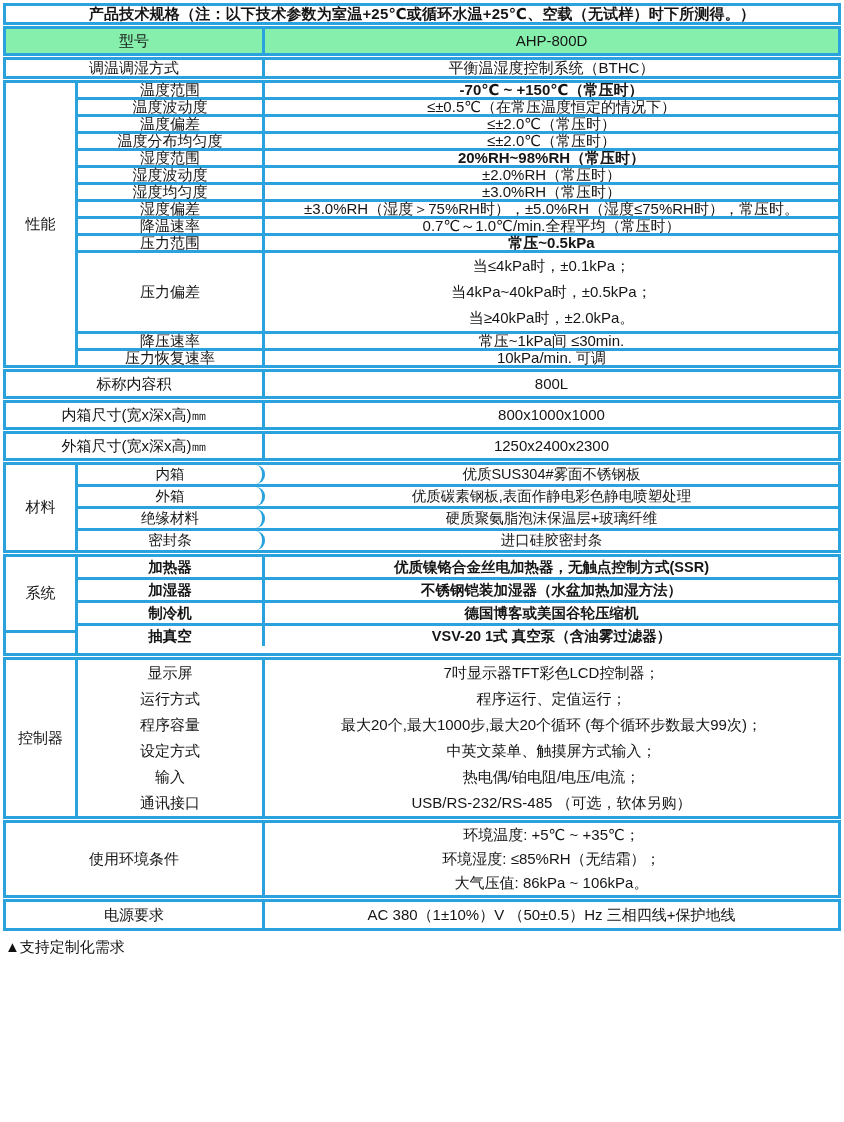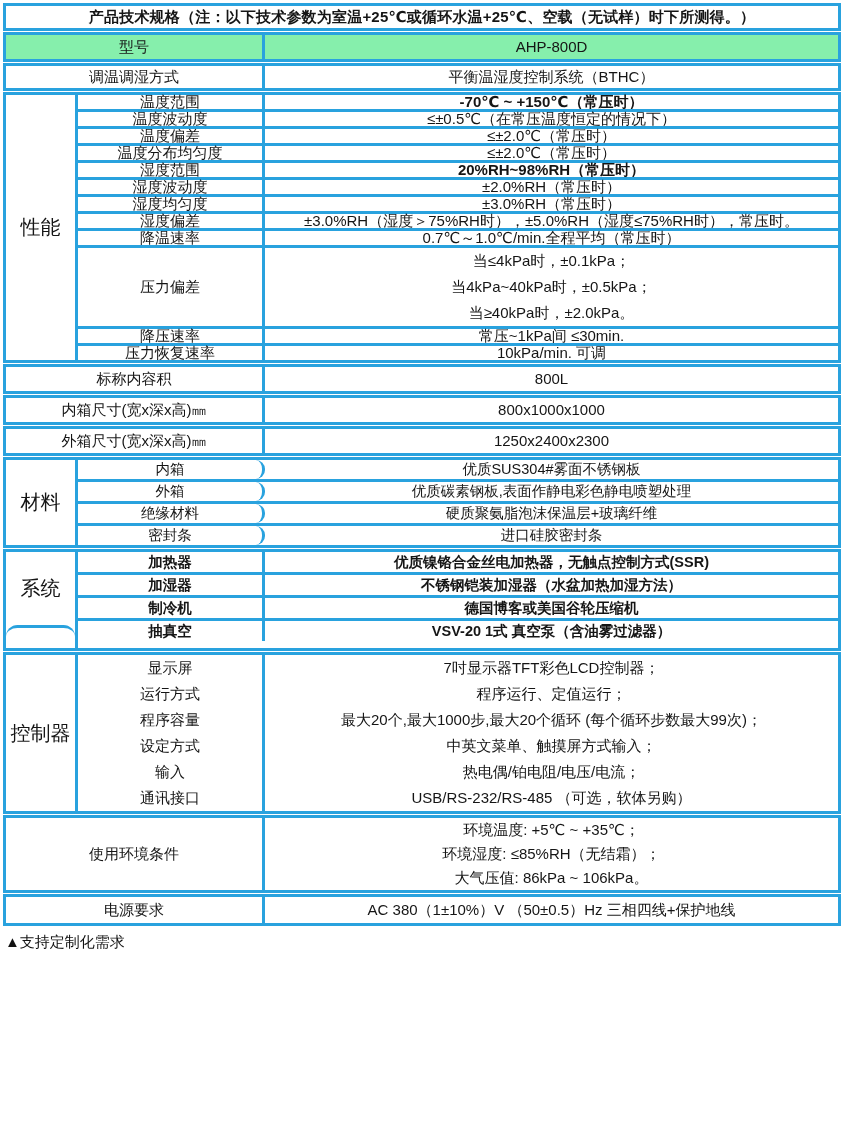--- a/index.html
+++ b/index.html
@@ -22,40 +22,40 @@
   }
   .cell {
     display:flex; align-items:center; justify-content:center;
     text-align:center; box-sizing:border-box;
     font-size:15px; line-height:1.25;
   }
   .full { width:100%; }
   .bold { font-weight:bold; }
 
   
-  .h22 { height:22px; }
+  .h22 { height:16px; }
   .h24 { height:24px; }
   .h26 { height:26px; }
   .title-row .cell { font-weight:bold; letter-spacing:0.2px; }
   .hl { background:#9ad4f6; }
   .hl .cell { background:#86efac;text-align:center; }
 
   
   .lab { width:259px; border-right:3px solid #29a2de; flex:none; }
   .val { flex:1; }
 
   
   .group-col {
     width:69px; flex:none;
     border-right:3px solid #29a2de;
     display:flex; flex-direction:column;
   }
   .group-cell {
     flex:1; display:flex; align-items:center; justify-content:center;
-    font-size:20px; text-align:center;border-radius:24px;
+    font-size:15px; text-align:center;
   }
   .group-top { flex:none; }
   .group-empty { flex:none; border-top:3px solid #29a2de; }
   .rows { flex:1; display:flex; flex-direction:column; }
   .srow { display:flex; }
   .srow + .srow { border-top:3px solid #29a2de; }
   .sublab { width:187px; flex:none; border-right:3px solid #29a2de; }
   .sec-perf .srow .cell { height:14px; }
   .sec-perf .srow.tall .cell { height:78px; }
   .sec-mat .srow .cell { height:19px; font-size:14.5px;border-radius:9px; }
@@ -129,20 +129,24 @@
           <div class="cell sublab">湿度均匀度</div>
           <div class="cell val">±3.0%RH（常压时）</div>
         </div>
         <div class="srow">
           <div class="cell sublab">湿度偏差</div>
           <div class="cell val">±3.0%RH（湿度＞75%RH时），±5.0%RH（湿度≤75%RH时），常压时。</div>
         </div>
         <div class="srow">
           <div class="cell sublab">降温速率</div>
           <div class="cell val">0.7℃～1.0℃/min.全程平均（常压时）</div>
+        </div>
+        <div class="srow">
+          <div class="cell sublab">压力范围</div>
+          <div class="cell val bold">常压~0.5kPa</div>
         </div>
         <div class="srow tall">
           <div class="cell sublab">压力偏差</div>
           <div class="cell val multiline">
             <span>当≤4kPa时，±0.1kPa；</span>
             <span>当4kPa~40kPa时，±0.5kPa；</span>
             <span>当≥40kPa时，±2.0kPa。</span>
           </div>
         </div>
         <div class="srow">

